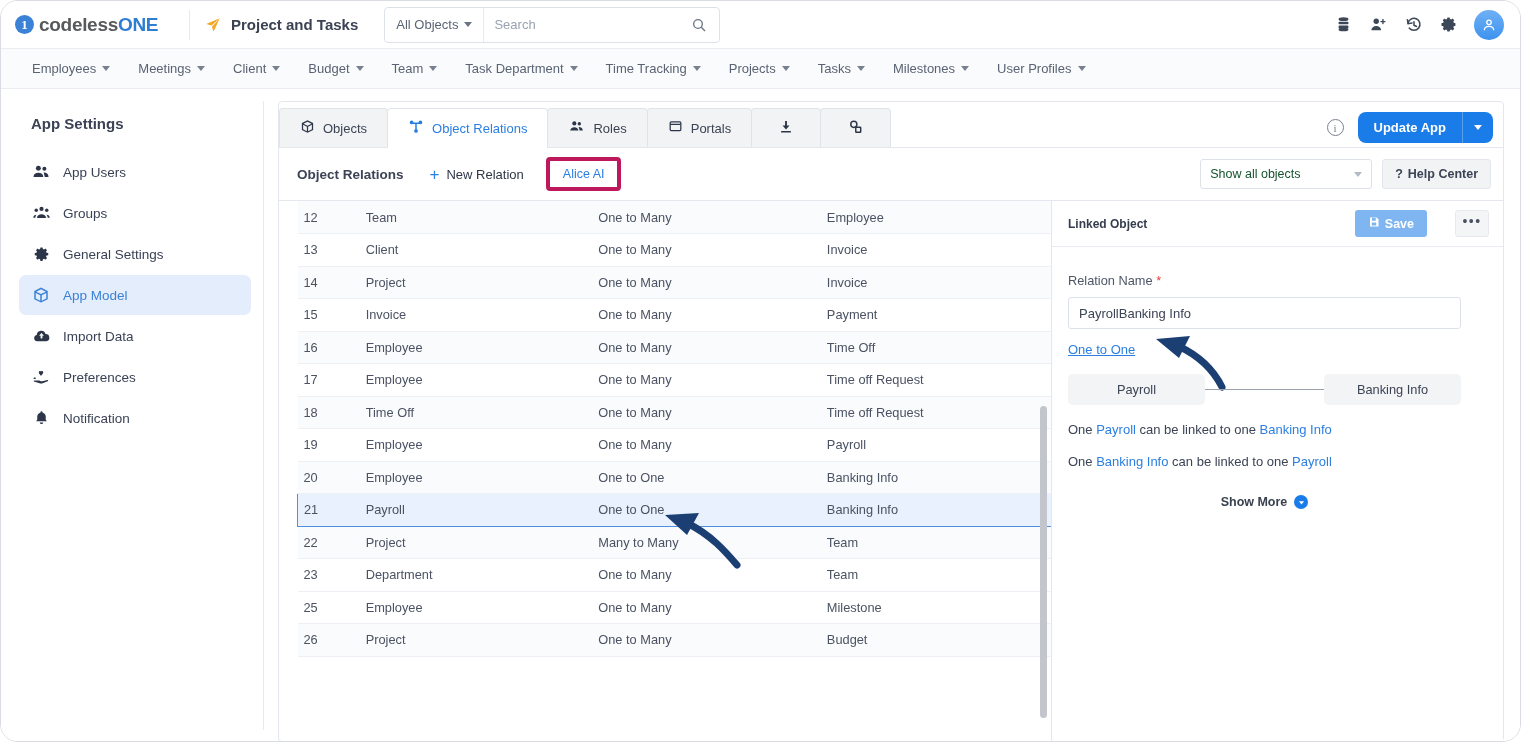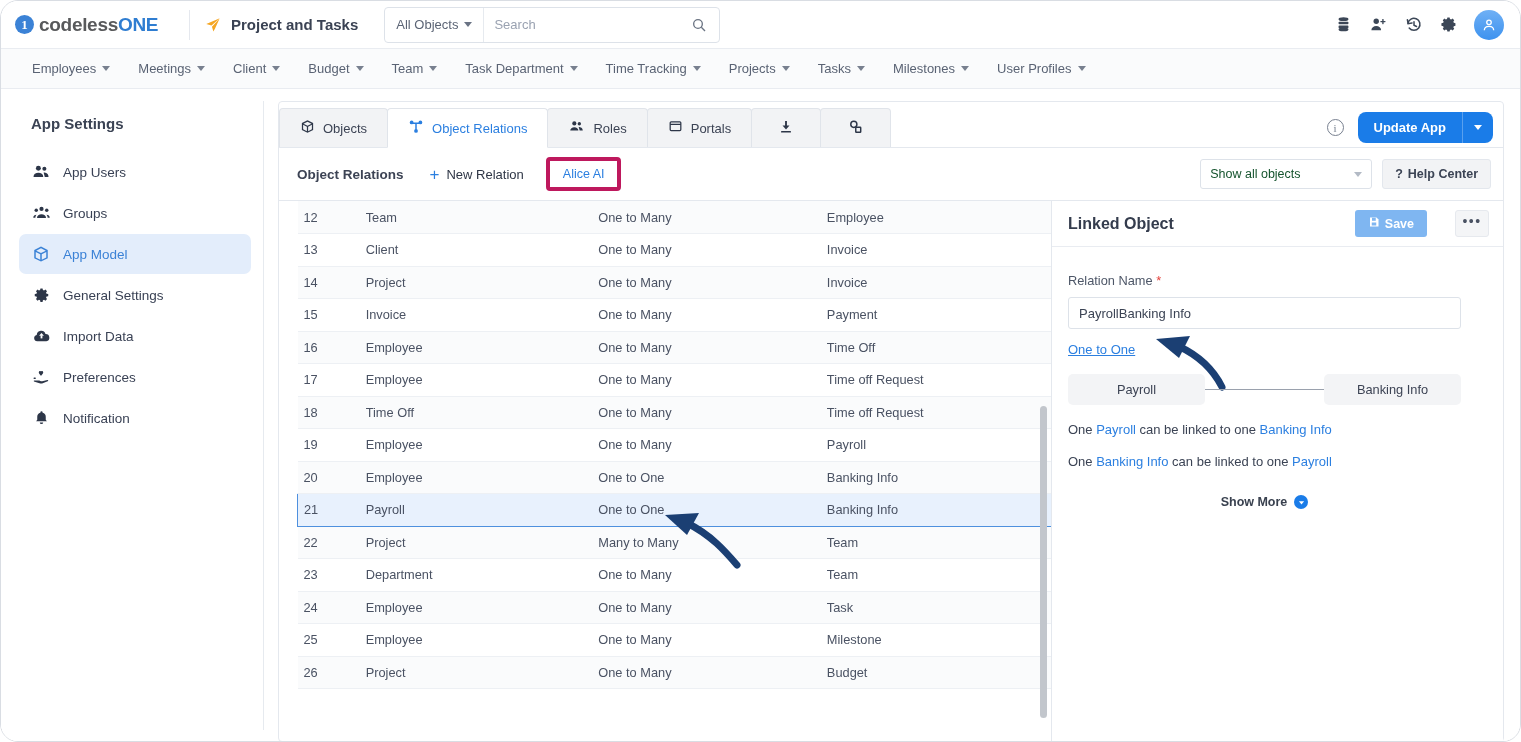--- a/index.html
+++ b/index.html
@@ -191,21 +191,21 @@
     position: absolute; right: 4px; top: 205px; width: 7px; height: 312px;
     background: #c2c6cc; border-radius: 4px;
   }
 
   
   .rightpanel { flex: 1; display: flex; flex-direction: column; background: #fff; }
   .rp-head {
     height: 46px; display: flex; align-items: center;
     padding: 0 14px 0 16px; border-bottom: 1px solid #e9ecf1;
   }
-  .rp-title { font-size: 16px; font-weight: bold; color: #343c4d; }
+  .rp-title { font-size: 12px; font-weight: bold; color: #343c4d; }
   .rp-actions { margin-left: auto; display: flex; align-items: center; gap: 28px; }
   .btn-save {
     display: flex; align-items: center; gap: 5px;
     height: 27px; padding: 0 13px; background: #7fb6f1; color: #fff;
     border-radius: 3px; font-size: 12.5px; font-weight: bold; cursor: pointer;
   }
   .btn-dots {
     width: 34px; height: 27px; background: #f4f5f7; border: 1px solid #e6e9ee;
     border-radius: 3px; display: flex; align-items: center; justify-content: center;
     letter-spacing: 1.5px; color: #4a5263; font-size: 14px; cursor: pointer;
@@ -386,37 +386,37 @@
               <circle cx="5" cy="8.2" r="2.3"></circle>
               <circle cx="19" cy="8.2" r="2.3"></circle>
               <path d="M6 18.5c0-3 2.7-4.7 6-4.7s6 1.7 6 4.7z"></path>
               <path d="M1 18.2c0-2.4 1.8-3.8 4.3-3.9-.9.9-1.4 2.3-1.5 3.9z"></path>
               <path d="M23 18.2c0-2.4-1.8-3.8-4.3-3.9.9.9 1.4 2.3 1.5 3.9z"></path>
             </svg>
         </span>
         <span>Groups</span>
       </div>
 
-      <div class="sb-item active">
-        <span class="sb-icon">
-          <svg width="18" height="18" viewBox="0 0 24 24" fill="#3b82d6">
-              <path d="M12 2 3 6.5v11L12 22l9-4.5v-11L12 2zm0 2.3 6.4 3.2L12 10.7 5.6 7.5 12 4.3zM5 9.2l6 3v7.3l-6-3V9.2zm8 10.3v-7.3l6-3v7.3l-6 3z"></path>
-            </svg>
-        </span>
-        <span>App Model</span>
-      </div>
-
       <div class="sb-item">
         <span class="sb-icon">
           <svg width="17" height="17" viewBox="0 0 24 24" fill="#2d3648">
             <path d="M12 8.6a3.4 3.4 0 1 0 0 6.8 3.4 3.4 0 0 0 0-6.8zm0 5a1.6 1.6 0 1 1 0-3.2 1.6 1.6 0 0 1 0 3.2z"></path>
             <path d="M13.5 2h-3l-.5 2.4-1.6.7-2-1.4-2.2 2.2 1.4 2-.7 1.6L2.5 10v3l2.4.5.7 1.6-1.4 2 2.2 2.2 2-1.4 1.6.7.5 2.4h3l.5-2.4 1.6-.7 2 1.4 2.2-2.2-1.4-2 .7-1.6 2.4-.5v-3l-2.4-.5-.7-1.6 1.4-2-2.2-2.2-2 1.4-1.6-.7z"></path>
           </svg>
         </span>
         <span>General Settings</span>
+      </div>
+
+      <div class="sb-item active">
+        <span class="sb-icon">
+          <svg width="18" height="18" viewBox="0 0 24 24" fill="#3b82d6">
+              <path d="M12 2 3 6.5v11L12 22l9-4.5v-11L12 2zm0 2.3 6.4 3.2L12 10.7 5.6 7.5 12 4.3zM5 9.2l6 3v7.3l-6-3V9.2zm8 10.3v-7.3l6-3v7.3l-6 3z"></path>
+            </svg>
+        </span>
+        <span>App Model</span>
       </div>
 
       <div class="sb-item">
         <span class="sb-icon">
           <svg width="19" height="18" viewBox="0 0 24 24" fill="#2d3648">
               <path d="M18.5 19H6.3A4.3 4.3 0 0 1 5.6 10.5 6 6 0 0 1 17.3 9.3 4.9 4.9 0 0 1 18.5 19z"></path>
               <path d="M12 8l3.2 3.6h-6.4z" fill="#ffffff"></path>
               <rect x="10.8" y="11.2" width="2.4" height="4" fill="#ffffff"></rect>
             </svg>
         </span>
@@ -599,26 +599,20 @@
                       <td class="c-id">22</td>
                       <td class="c-from">Project</td>
                       <td class="c-rel">Many to Many</td>
                       <td class="c-to">Team</td>
                     </tr>
                     <tr class="">
                       <td class="c-id">23</td>
                       <td class="c-from">Department</td>
                       <td class="c-rel">One to Many</td>
                       <td class="c-to">Team</td>
-                    </tr>
-                    <tr class="odd">
-                      <td class="c-id">24</td>
-                      <td class="c-from">Employee</td>
-                      <td class="c-rel">One to Many</td>
-                      <td class="c-to">Task</td>
                     </tr>
                     <tr class="">
                       <td class="c-id">25</td>
                       <td class="c-from">Employee</td>
                       <td class="c-rel">One to Many</td>
                       <td class="c-to">Milestone</td>
                     </tr>
                     <tr class="odd">
                       <td class="c-id">26</td>
                       <td class="c-from">Project</td>

